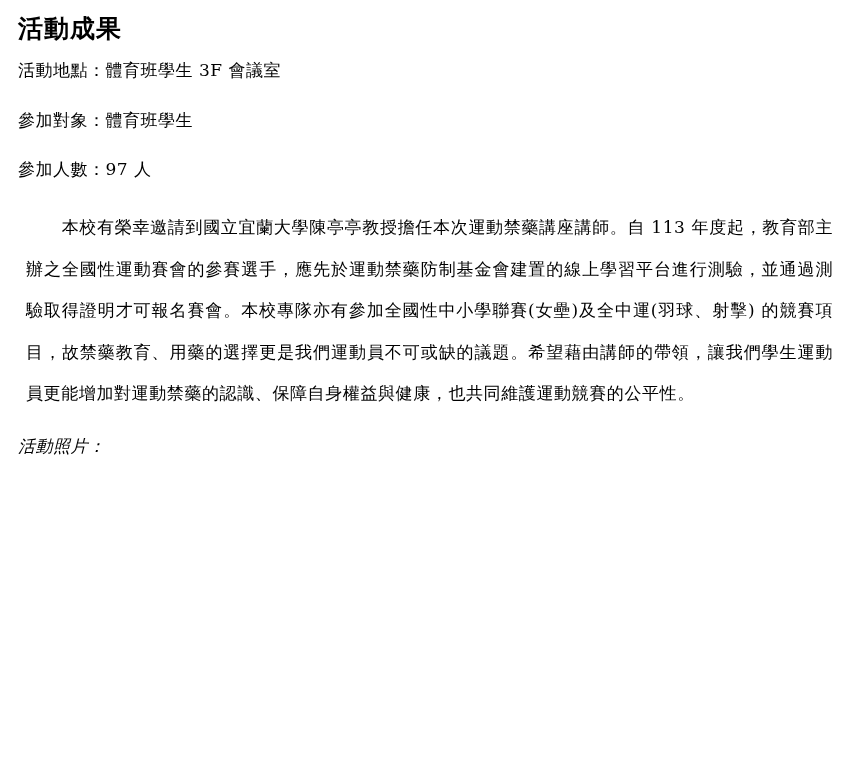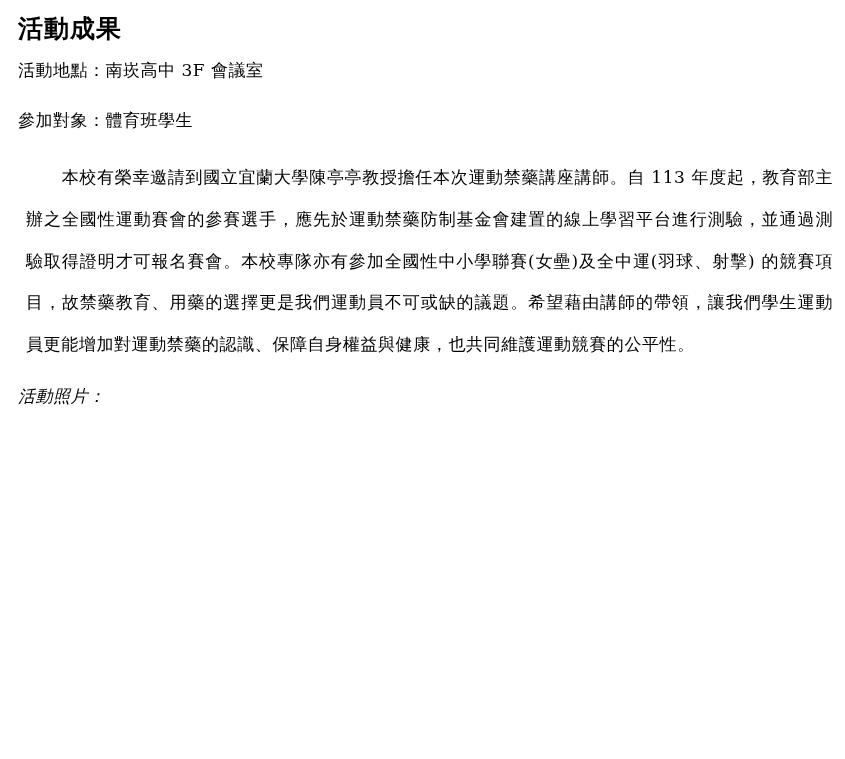--- a/index.html
+++ b/index.html
@@ -57,22 +57,23 @@
     font-style: italic;
   }
 </style>
 </head>
 <body>
 
 <div class="page">
 
   <div class="doc-title">活動成果</div>
 
-  <div class="field-line">活動地點：南崁高中 3F 會議室</div>
+  <div class="field-line">活動地點：體育班學生 3F 會議室</div>
   <div class="field-line">參加對象：體育班學生</div>
+  <div class="field-line">參加人數：97 人</div>
 
   <div class="body-block">
     <p>本校有榮幸邀請到國立宜蘭大學陳亭亭教授擔任本次運動禁藥講座講師。自 113 年度起，教育部主辦之全國性運動賽會的參賽選手，應先於運動禁藥防制基金會建置的線上學習平台進行測驗，並通過測驗取得證明才可報名賽會。本校專隊亦有參加全國性中小學聯賽(女壘)及全中運(羽球、射擊) 的競賽項目，故禁藥教育、用藥的選擇更是我們運動員不可或缺的議題。希望藉由講師的帶領，讓我們學生運動員更能增加對運動禁藥的認識、保障自身權益與健康，也共同維護運動競賽的公平性。</p>
   </div>
 
   <div class="photos-label">活動照片：</div>
 
 </div>
 
 </body></html>

